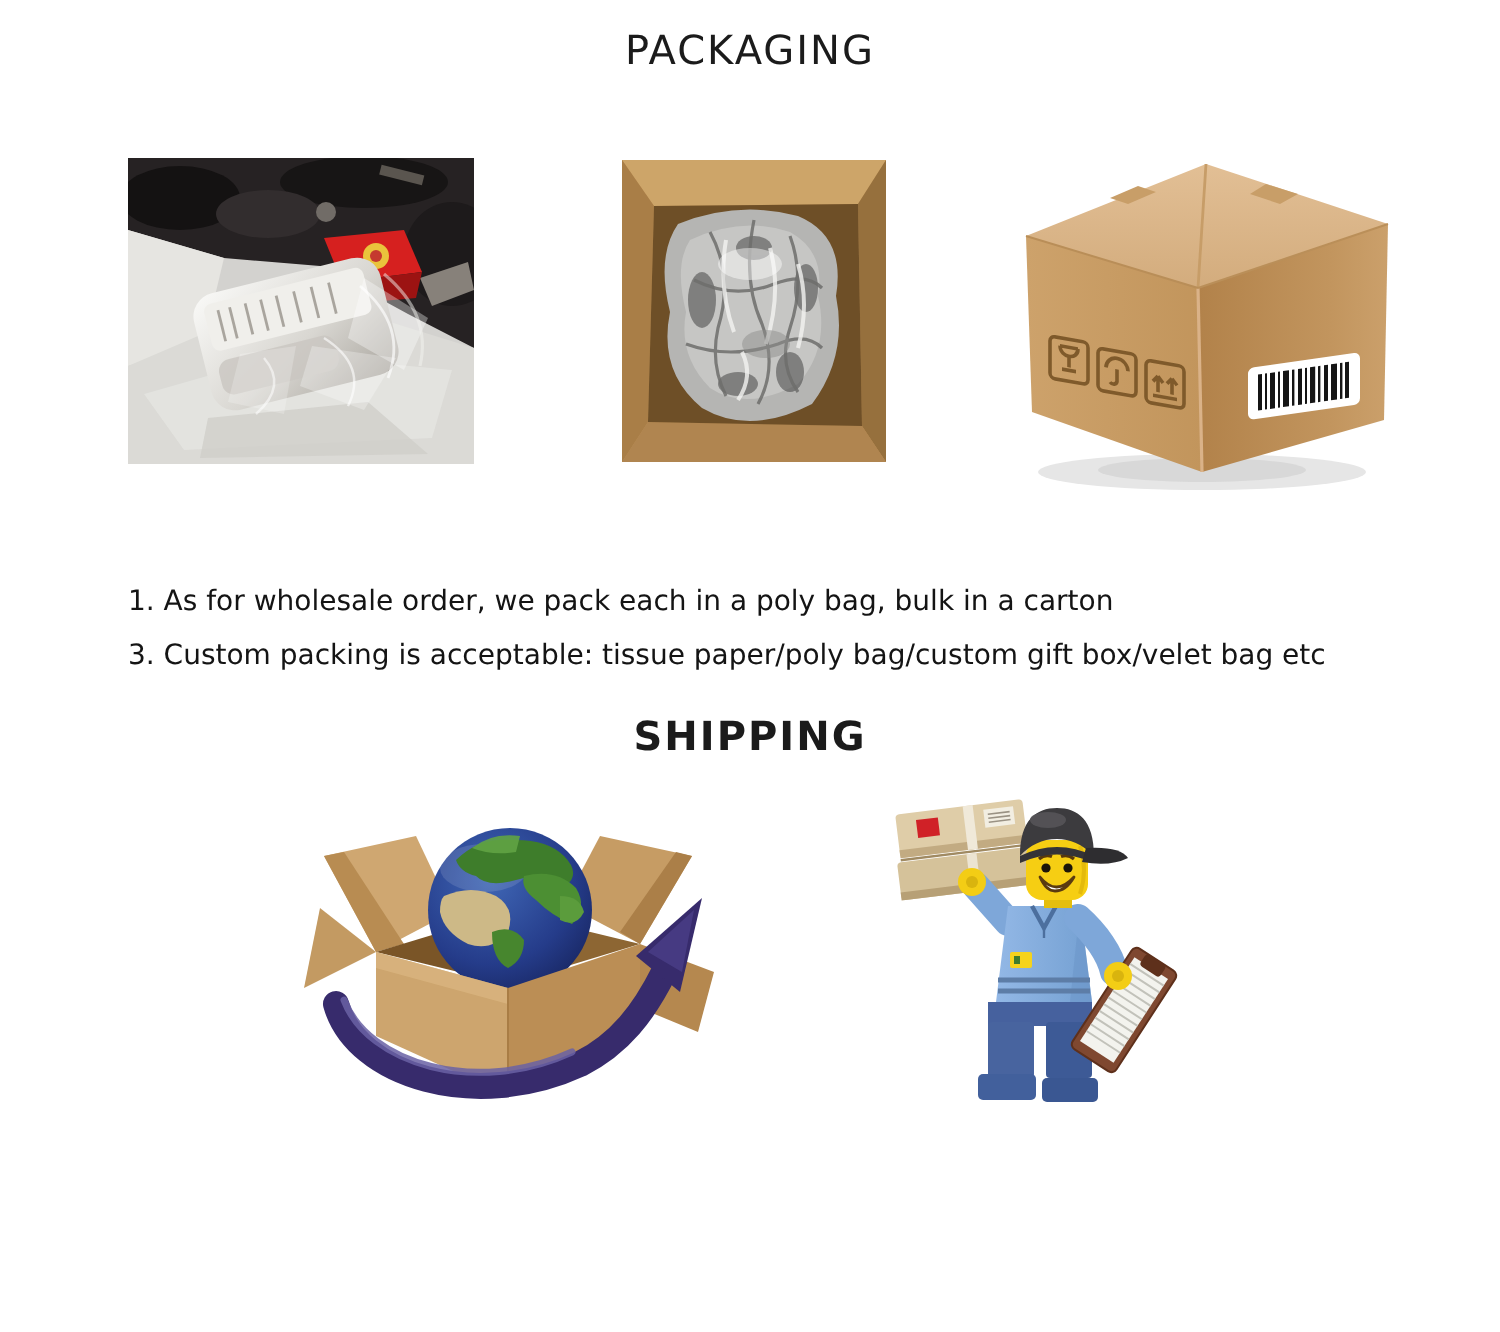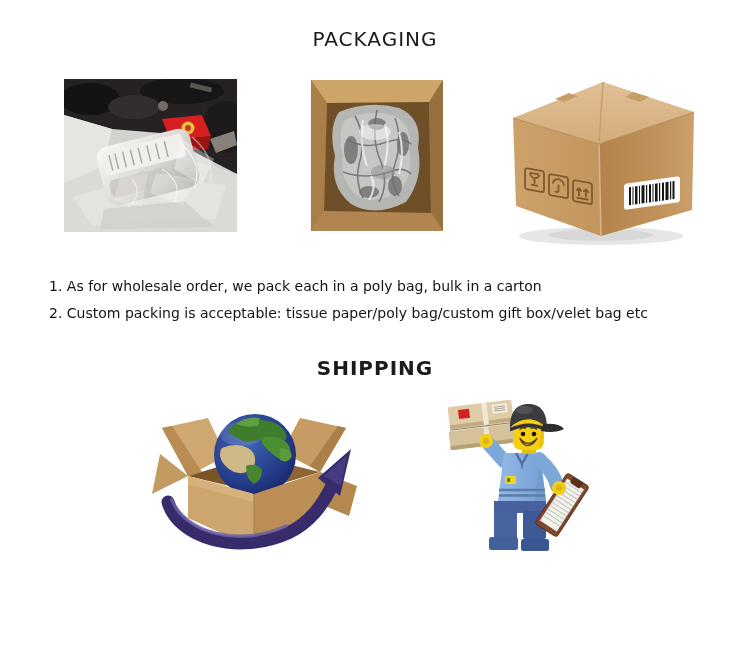--- a/index.html
+++ b/index.html
@@ -4,23 +4,23 @@
 <style>
   html,body { margin:0; padding:0; background:#ffffff; }
   .page {
     position:relative; width:750px; height:666px; background:#ffffff;
     font-family:"DejaVu Sans","Liberation Sans",sans-serif; overflow:hidden;
   }
   .sec-title {
     position:absolute; left:0; width:750px; text-align:center;
     font-size:20px; font-weight:400; letter-spacing:1px; color:#1b1b1b; margin:0;
   }
-  #packaging-title { top:27px;text-align:center; }
+  #packaging-title { top:13px;text-align:center; }
   #shipping-title  { top:356px;font-weight:bold; }
-  .notes { position:absolute; left:48px; margin:1px; }
+  .notes { position:absolute; left:48px; margin:16px; }
   .notes p { margin:0; font-size:14px; line-height:27px; color:#141414; white-space:nowrap; }
   #packaging-notes { top:272px; }
   #shipping-notes  { top:581px; }
   .img { position:absolute; display:block; }
   #pk-img-1 { left:64px;  top:79px; }
   #pk-img-2 { left:311px; top:80px; }
   #pk-img-3 { left:503px; top:68px; }
   #sh-img-1 { left:150px; top:392px; }
   #sh-img-2 { left:428px; top:393px; }
 </style>
@@ -179,21 +179,21 @@
           <rect x="38" y="4" width="2" height="18"></rect>
             <rect x="41.5" y="4" width="3" height="18"></rect>
           <rect x="46" y="4" width="1.2" height="18"></rect>
             <rect x="48.5" y="4" width="2" height="18"></rect>
         </g>
       </g>
     </svg>
 
     <div class="notes" id="packaging-notes">
       <p>1. As for wholesale order, we pack each in a poly bag, bulk in a carton</p>
-      <p>2. Custom packing is acceptable: tissue paper/poly bag/custom gift box/velet bag etc</p>
+      <p>3. Custom packing is acceptable: tissue paper/poly bag/custom gift box/velet bag etc</p>
     </div>
   </section>
 
   <section>
     <h2 class="sec-title" id="shipping-title">SHIPPING</h2>
 
     <svg class="img" id="sh-img-1" width="210" height="170" viewBox="0 0 210 170" role="img" aria-label="open carton with a globe inside circled by an express delivery arrow">
       <defs>
         <radialGradient id="globeG" cx="0.38" cy="0.32" r="0.85">
           <stop offset="0" stop-color="#3f66b5"></stop>

